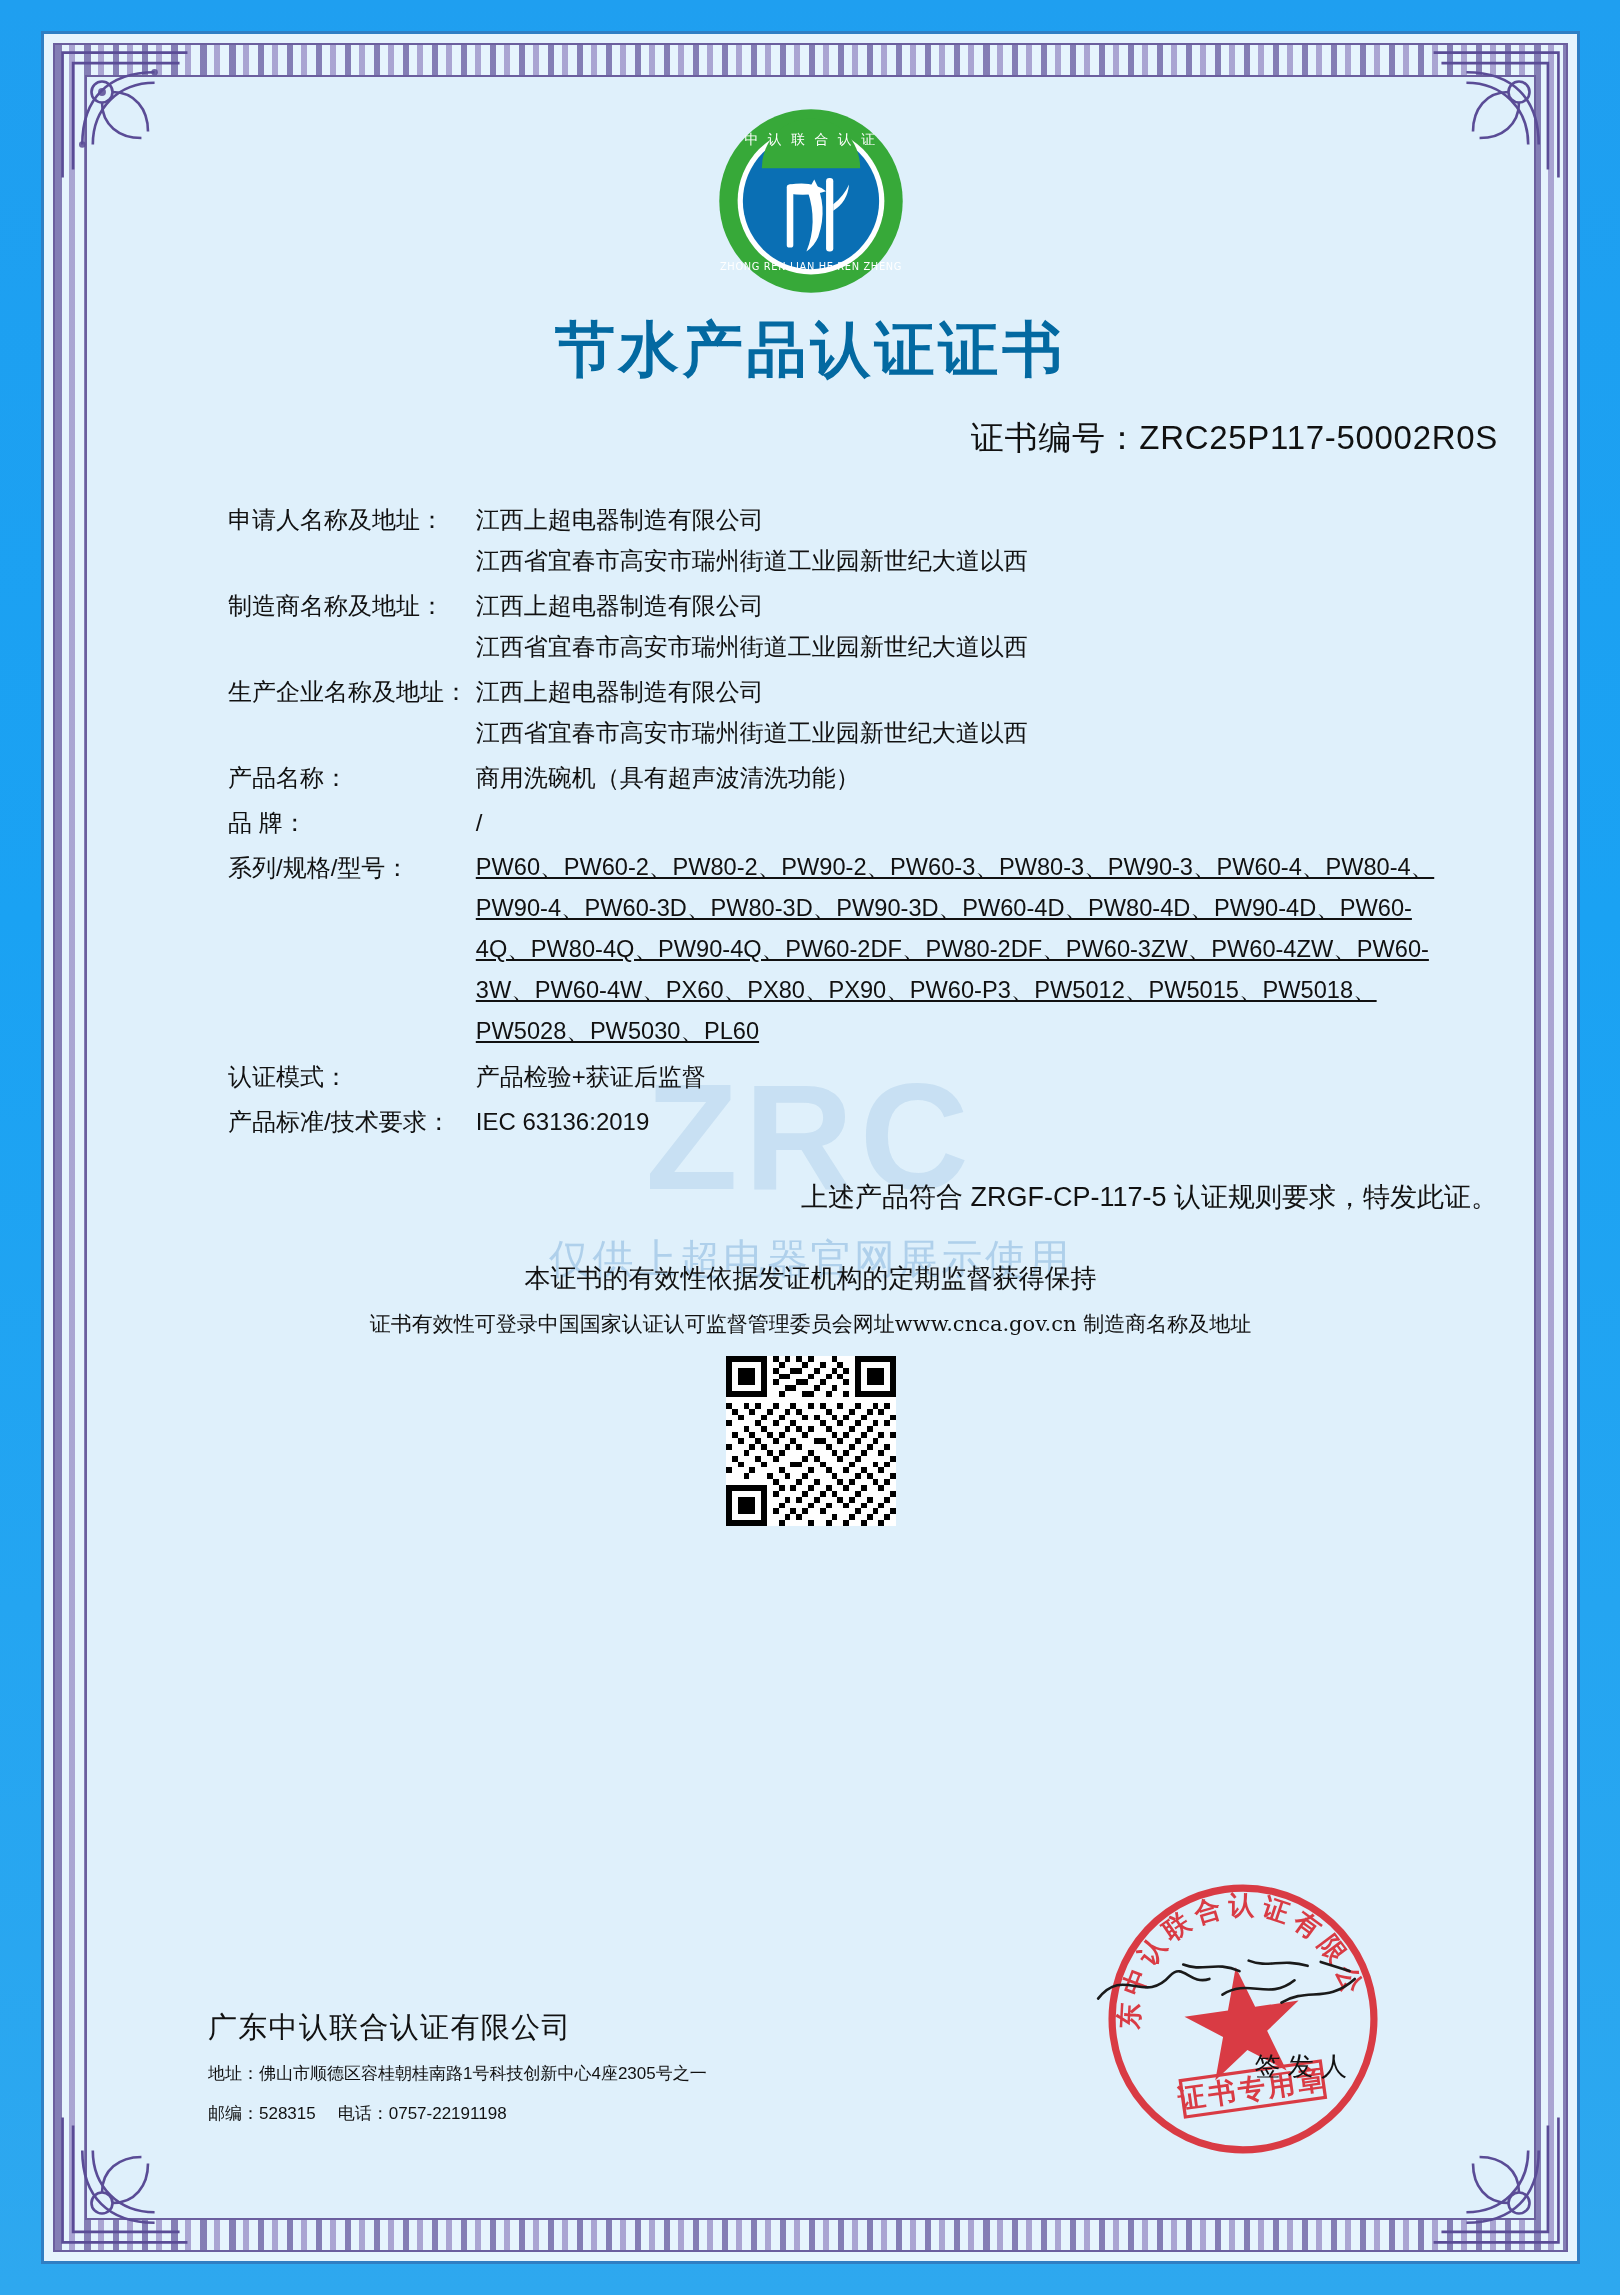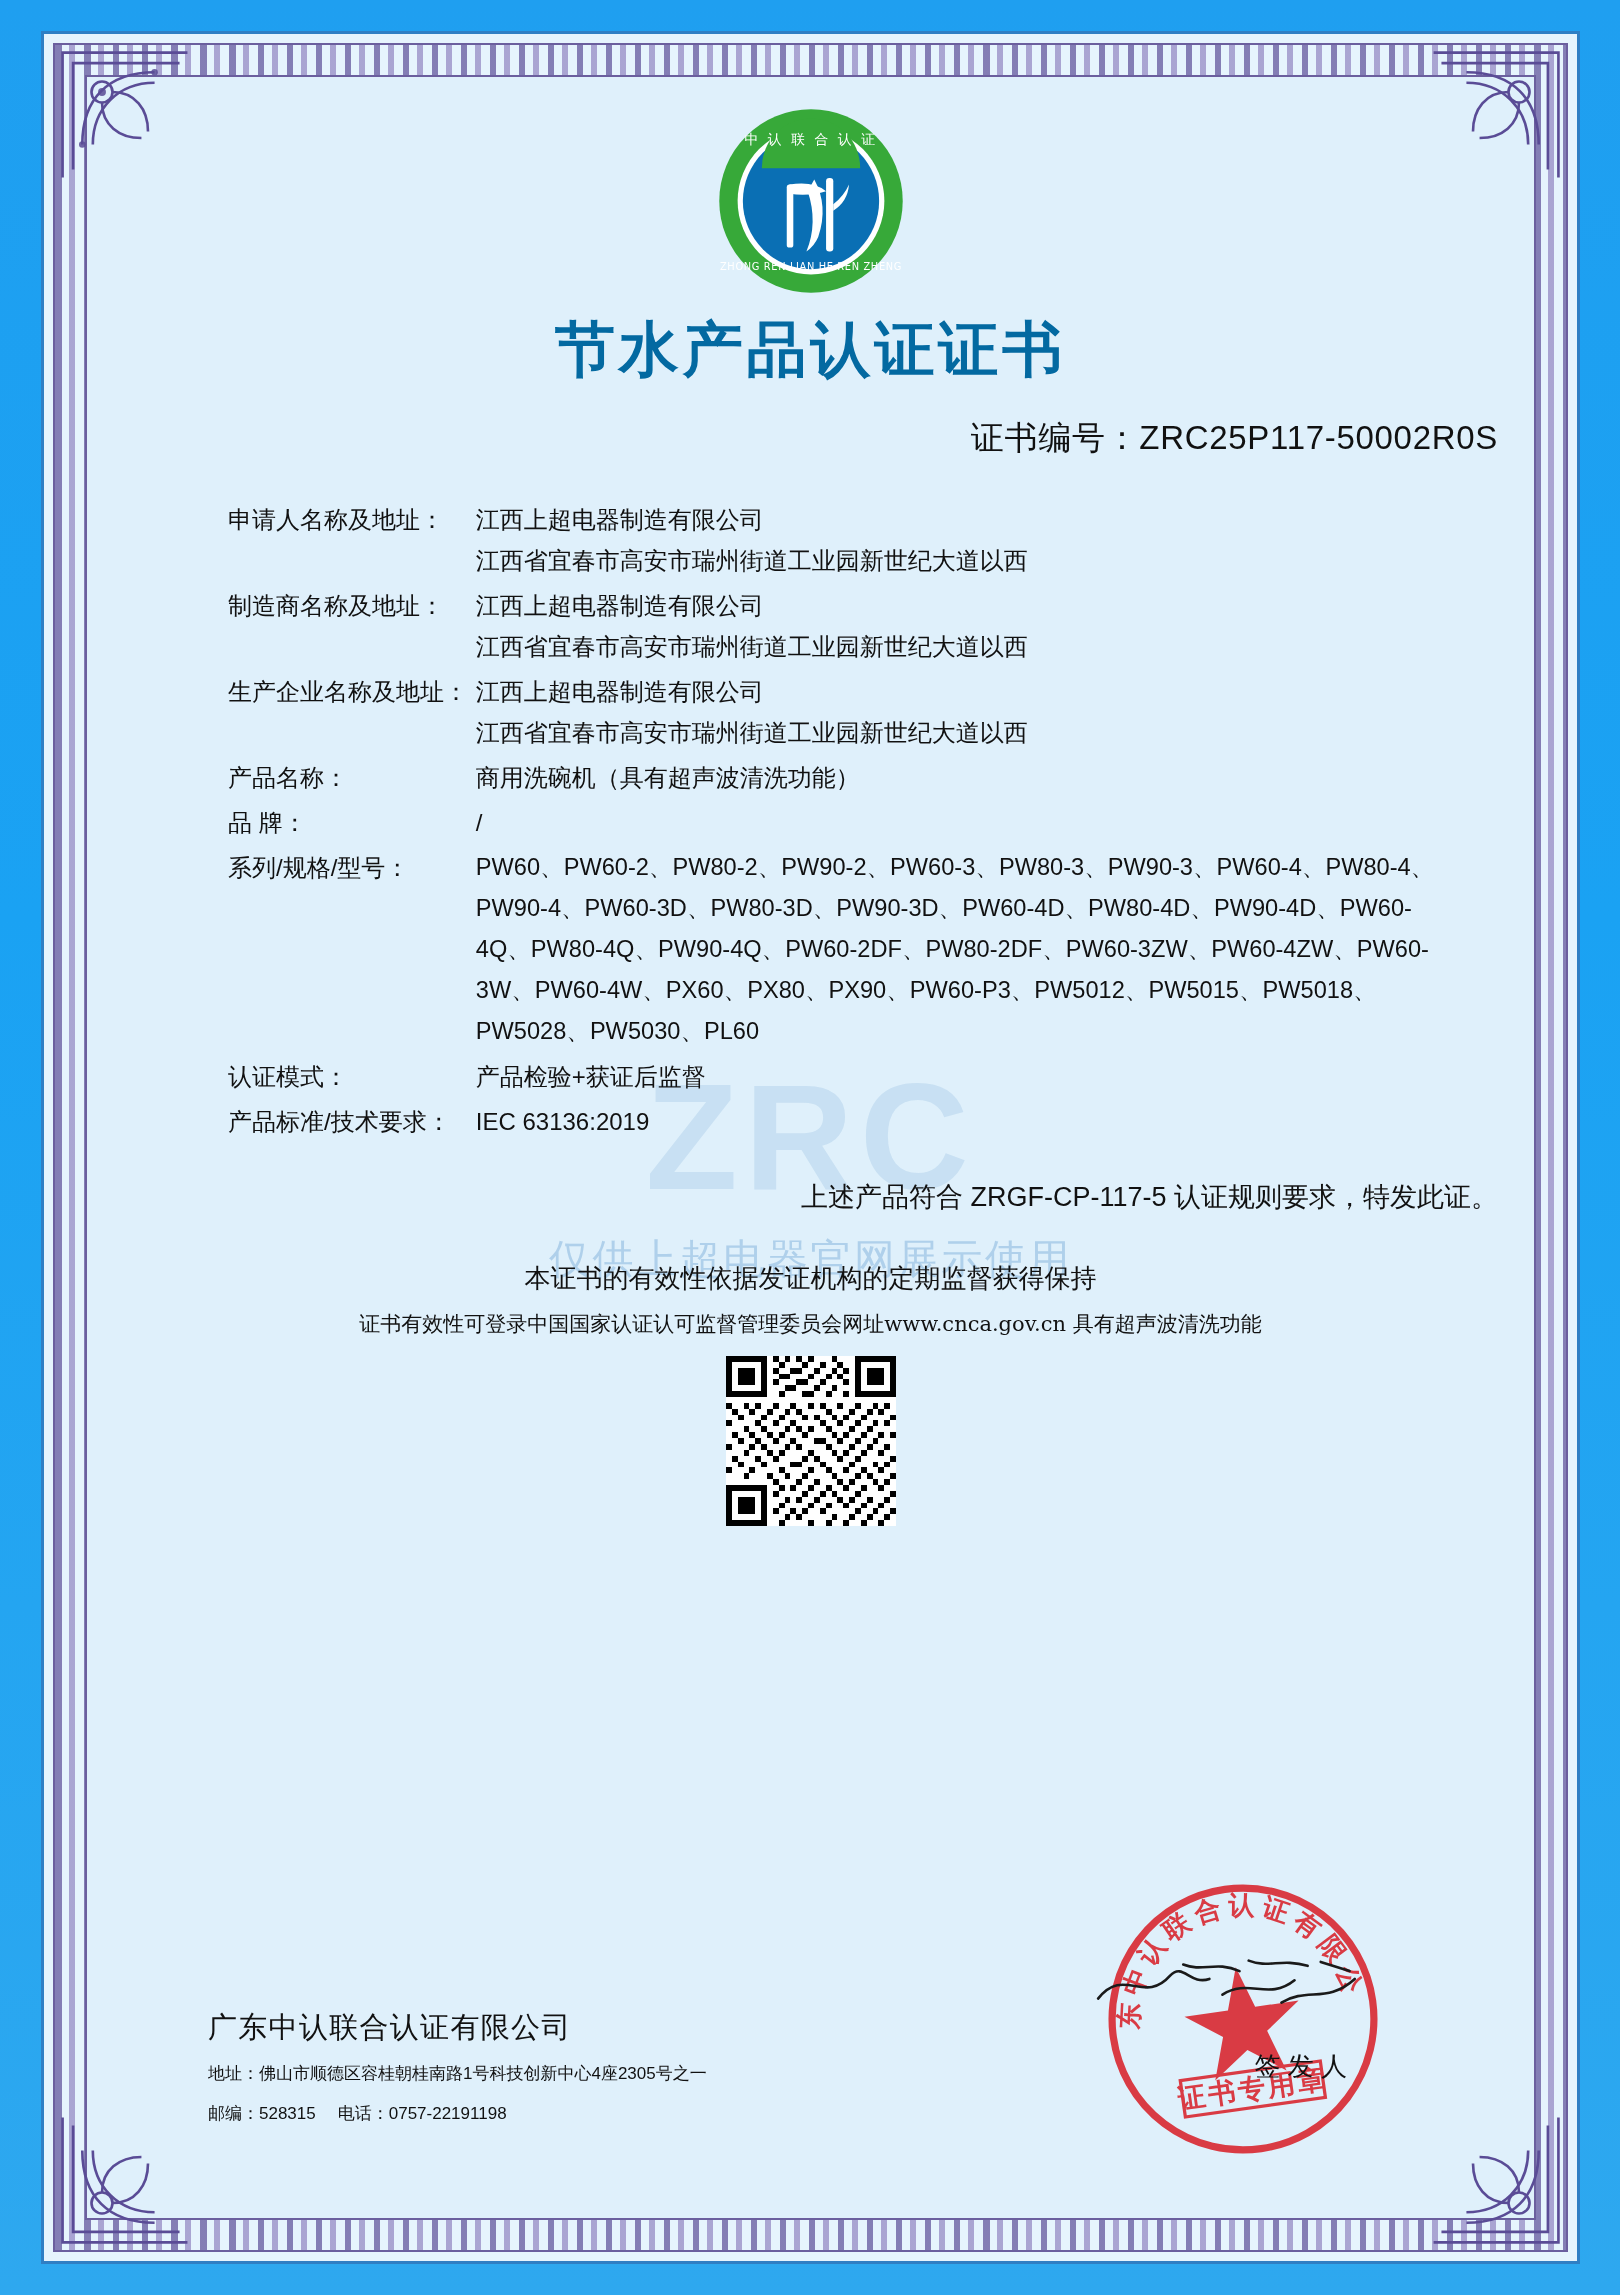--- a/index.html
+++ b/index.html
@@ -160,20 +160,21 @@
     display: block;
   }
   .w-applicant .lab { width: 236px; }
   .w-mfr .lab { width: 236px; }
   .w-factory .lab { width: 236px; }
   .w-small .lab { width: 236px; }
   .models {
     font-size: 23.6px;
     line-height: 41px;
     color: #111;
+    text-decoration: underline;
   }
 
   .statement {
     position: relative;
     text-align: right;
     font-size: 27px;
     color: #111;
     margin-top: 37px;
     z-index: 3;
   }
@@ -406,21 +407,21 @@
           <div class="lab">产品标准/技术要求：</div>
           <div class="val">IEC 63136:2019</div>
         </div>
 
       </div>
 
       <div class="statement">上述产品符合 ZRGF-CP-117-5 认证规则要求，特发此证。</div>
 
 
       <div class="note1">本证书的有效性依据发证机构的定期监督获得保持</div>
-      <div class="note2">证书有效性可登录中国国家认证认可监督管理委员会网址www.cnca.gov.cn 具有超声波清洗功能</div>
+      <div class="note2">证书有效性可登录中国国家认证认可监督管理委员会网址www.cnca.gov.cn 制造商名称及地址</div>
 
       <div class="qr">
         <svg width="170" height="170" viewBox="0 0 29 29" shape-rendering="crispEdges">
           <rect width="29" height="29" fill="#ffffff"></rect>
           <g fill="#000000">
             <rect x="0" y="0" width="7" height="1"></rect>
               <rect x="0" y="6" width="7" height="1"></rect>
             <rect x="0" y="0" width="1" height="7"></rect>
               <rect x="6" y="0" width="1" height="7"></rect>
             <rect x="2" y="2" width="3" height="3"></rect>

